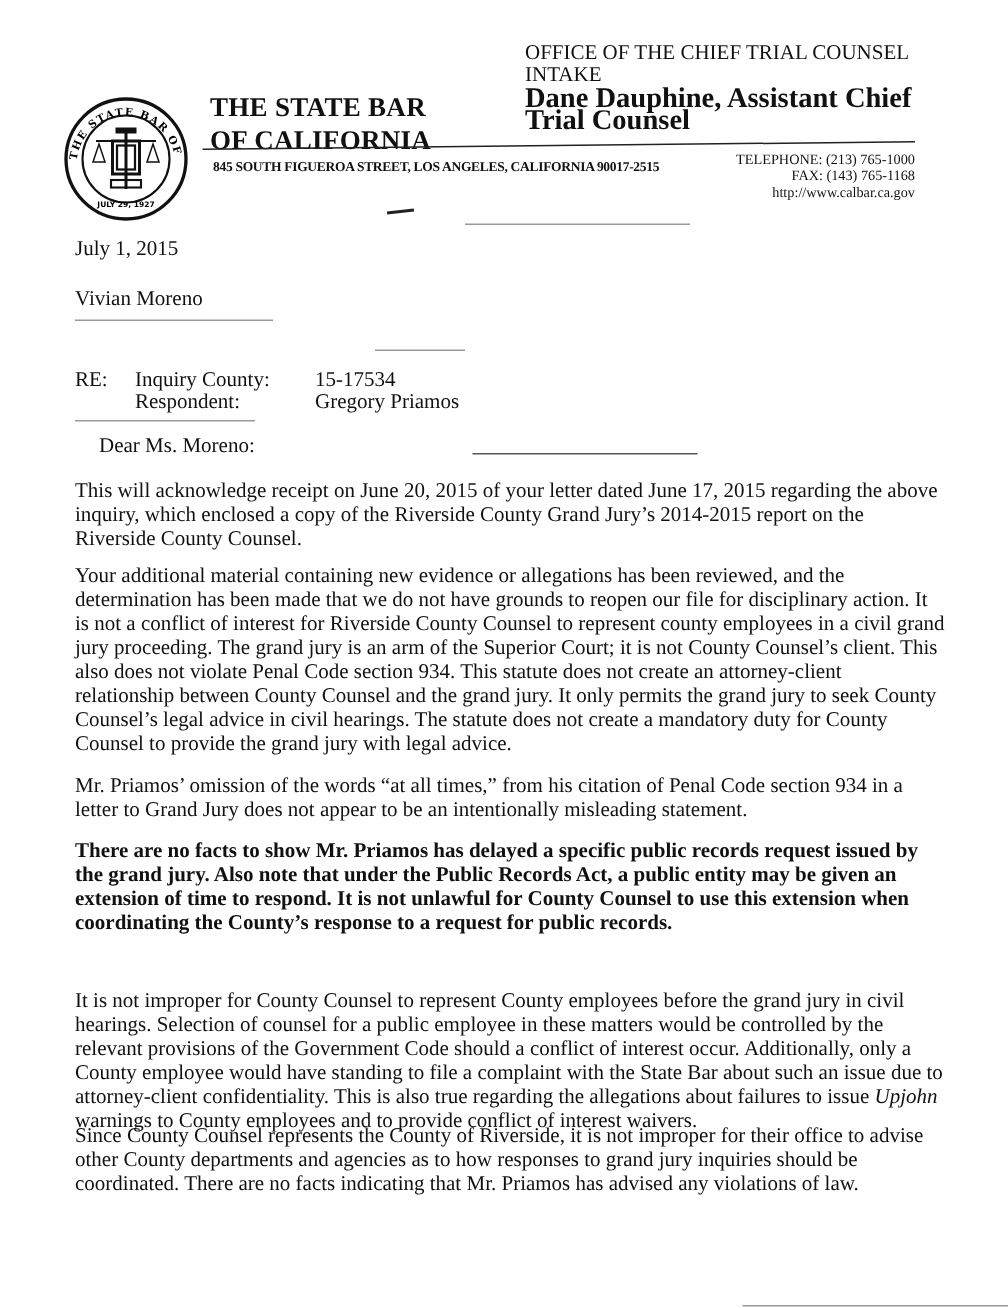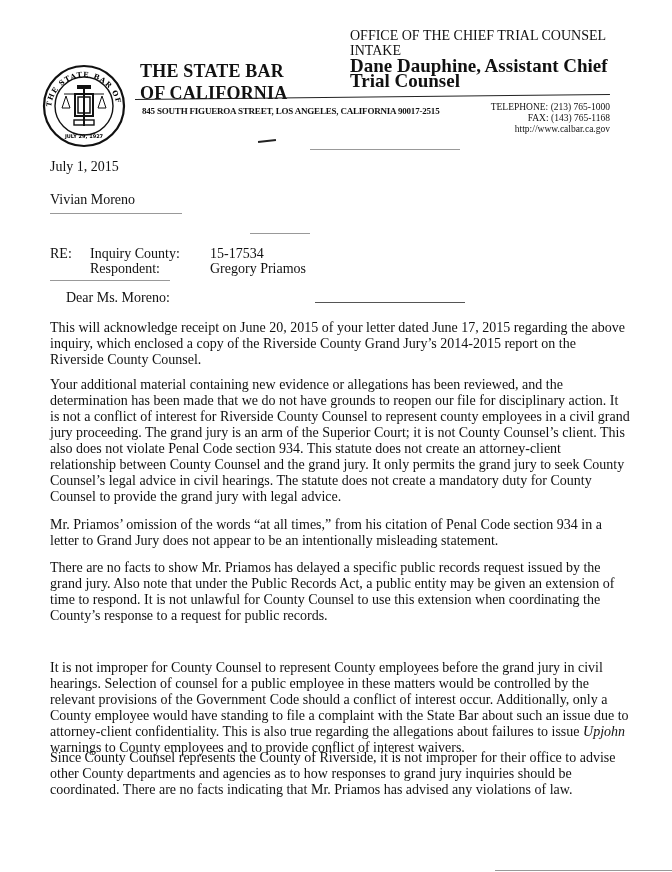--- a/index.html
+++ b/index.html
@@ -20,21 +20,21 @@
     .recipient { left: 50px; top: 186px; font-size: 14px; line-height: 28px; }
     .re { left: 50px; top: 246px; font-size: 14px; line-height: 15px; }
     .re .lbl { position: absolute; left: 0; top: 0; }
     .re .k { position: absolute; left: 40px; white-space: nowrap; }
     .re .v { position: absolute; left: 160px; white-space: nowrap; }
     .salutation { left: 50px; top: 290px; font-size: 14px; margin-left: 16px; }
     .body-text { left: 50px; width: 580px; font-size: 14px; line-height: 16px; }
     .p1 { top: 320px; }
     .p2 { top: 377px; }
     .p3 { top: 517px; }
-    .p4 { top: 560px; }
+    .p4 { top: 560px; font-weight: bold; }
     .p5 { top: 646px; margin-top: 14px; }
     .p6 { top: 750px; }
     .body-text p { margin: 0; }
   </style>
 </head>
 <body>
 
 <svg class="abs seal" viewBox="0 0 84 84">
   <circle cx="42" cy="42" r="40" fill="none" stroke="#111" stroke-width="2.2"></circle>
   <circle cx="42" cy="42" r="29" fill="none" stroke="#111" stroke-width="1.4"></circle>

